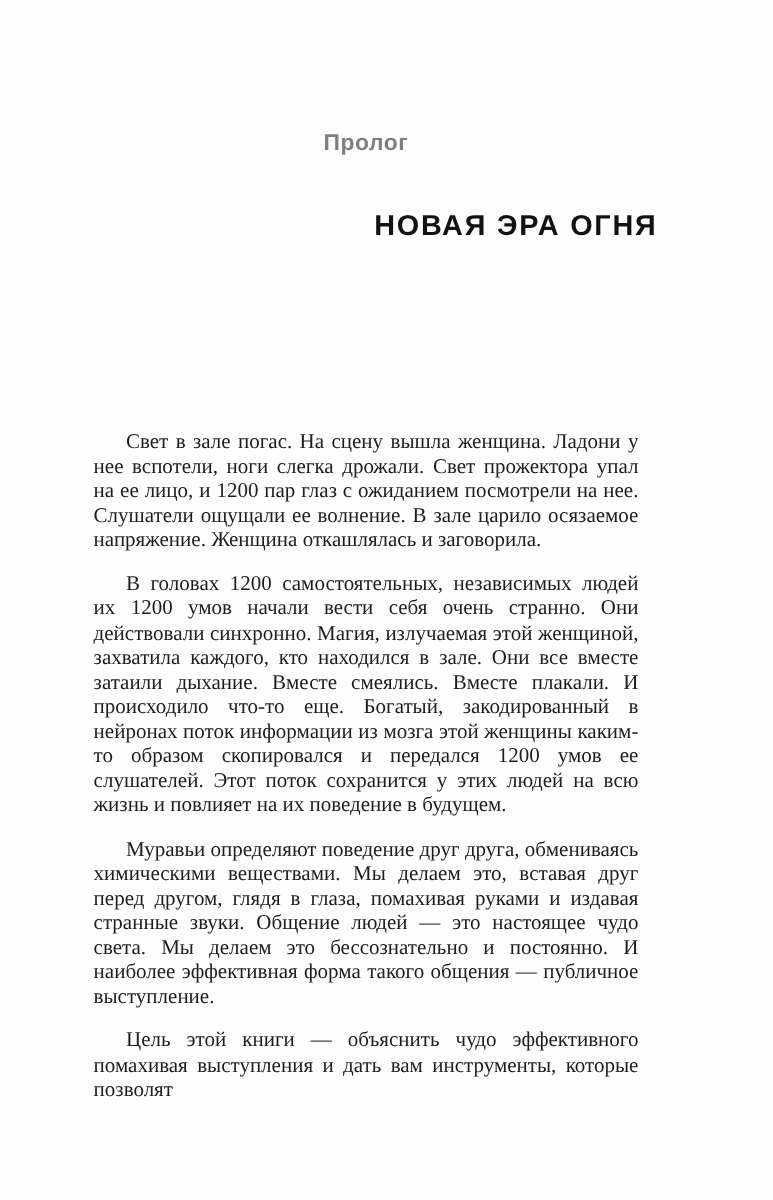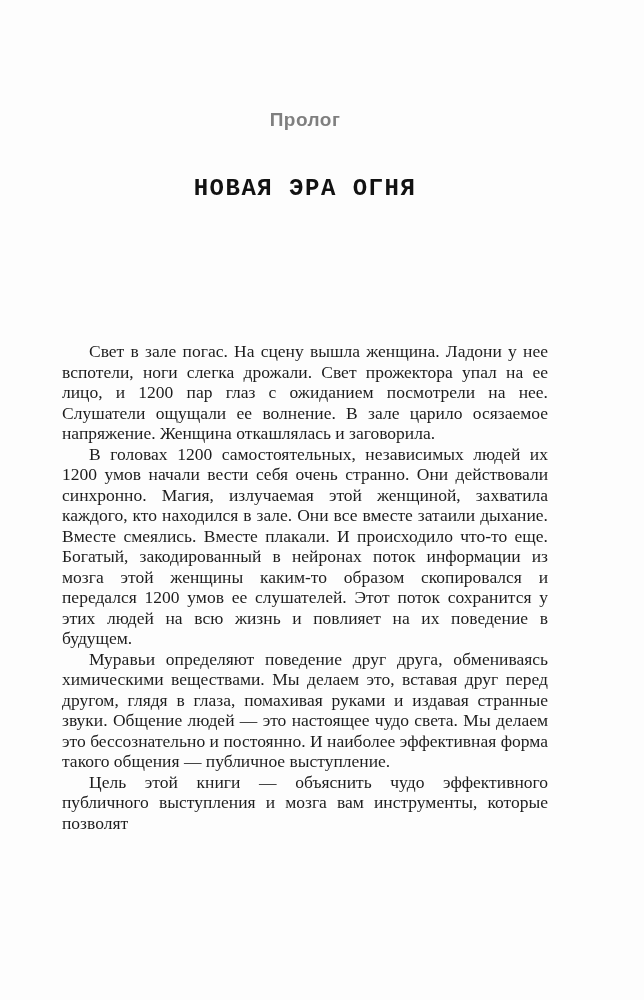--- a/index.html
+++ b/index.html
@@ -30,22 +30,22 @@
     font-size: 19px;
     letter-spacing: 0.5px;
     color: #7f7f7f;
   }
 
   .chapter-title {
     position: absolute;
     top: 175px;
     left: 62px;
     width: 486px;
-    text-align: center;
-    font-family: Liberation Mono, monospace;
+    text-align: right;
+    font-family: Liberation Sans, sans-serif;
     font-weight: bold;
     font-size: 24px;
     letter-spacing: 1.5px;
     color: #121212;
     white-space: nowrap;
   }
 
   .body-text {
     position: absolute;
     top: 341px;
@@ -54,32 +54,32 @@
     color: #1d1d1d;
     font-size: 17.5px;
     line-height: 20.5px;
     text-align: justify;
     hyphens: auto;
     -webkit-hyphens: auto;
   }
 
   .body-text p {
     text-indent: 27px;
-    margin: 0;
+    margin: 16px;
   }
 </style>
 </head>
 <body>
 
 <div class="page">
 
   <div class="kicker">Пролог</div>
 
   <h1 class="chapter-title">НОВАЯ ЭРА ОГНЯ</h1>
 
   <div class="body-text">
     <p>Свет в зале погас. На сцену вышла женщина. Ладони у нее вспотели, ноги слегка дрожали. Свет прожектора упал на ее лицо, и 1200 пар глаз с ожиданием посмотрели на нее. Слушатели ощущали ее волнение. В зале царило осязаемое напряжение. Женщина откашлялась и заговорила.</p>
     <p>В головах 1200 самостоятельных, независимых людей их 1200 умов начали вести себя очень странно. Они действовали синхронно. Магия, излучаемая этой женщиной, захватила каждого, кто находился в зале. Они все вместе затаили дыхание. Вместе смеялись. Вместе плакали. И происходило что-то еще. Богатый, закодированный в нейронах поток информации из мозга этой женщины каким-то образом скопировался и передался 1200 умов ее слушателей. Этот поток сохранится у этих людей на всю жизнь и повлияет на их поведение в будущем.</p>
     <p>Муравьи определяют поведение друг друга, обмениваясь химическими веществами. Мы делаем это, вставая друг перед другом, глядя в глаза, помахивая руками и издавая странные звуки. Общение людей — это настоящее чудо света. Мы делаем это бессознательно и постоянно. И наиболее эффективная форма такого общения — публичное выступление.</p>
-    <p>Цель этой книги — объяснить чудо эффективного публичного выступления и мозга вам инструменты, которые позволят</p>
+    <p>Цель этой книги — объяснить чудо эффективного помахивая выступления и дать вам инструменты, которые позволят</p>
   </div>
 
 </div>
 
 </body></html>

